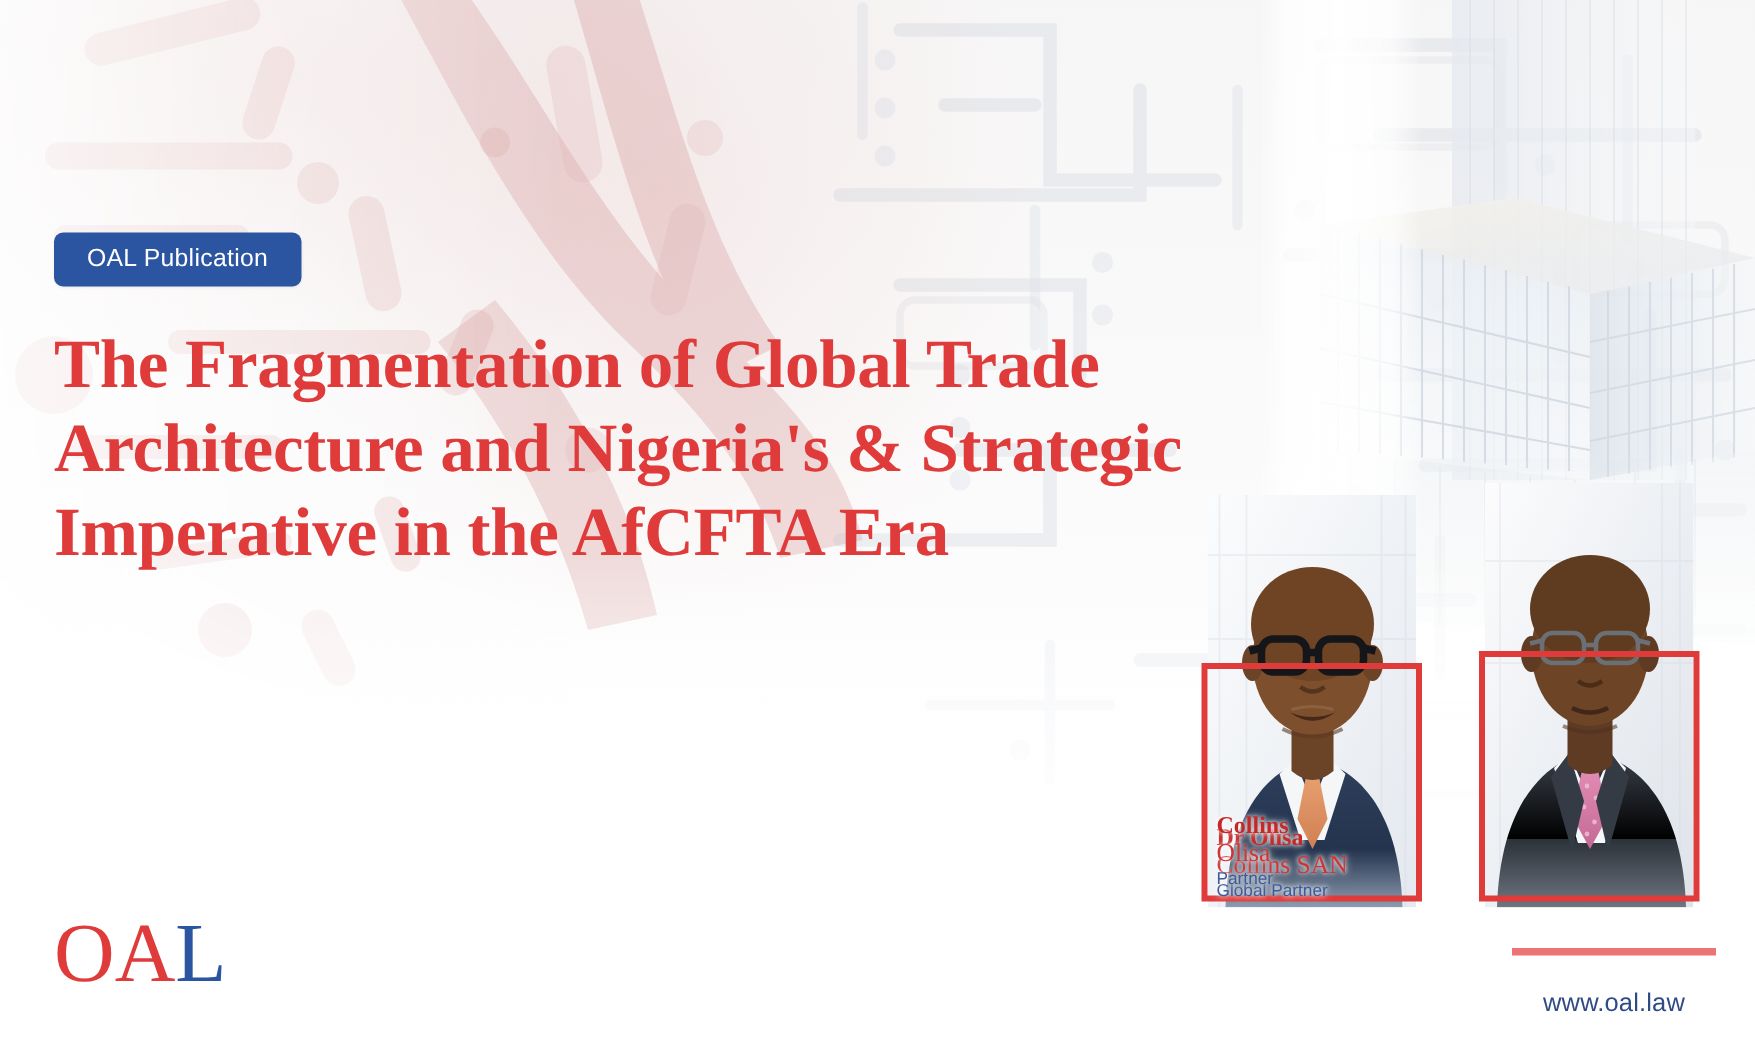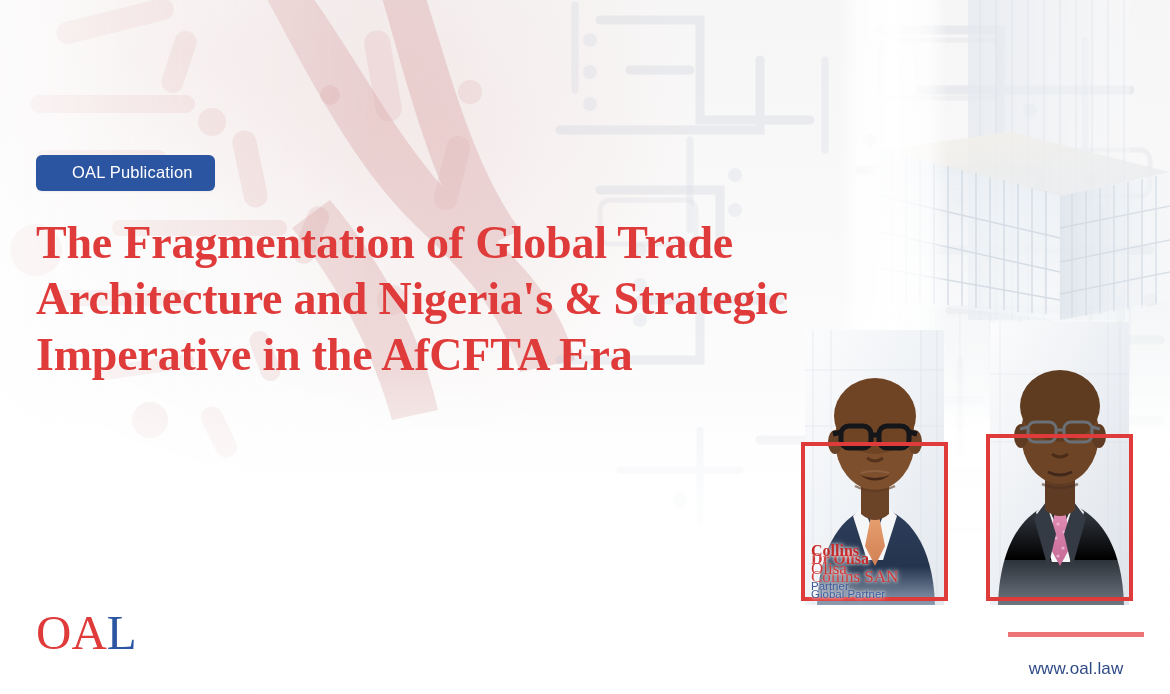--- a/index.html
+++ b/index.html
@@ -58,21 +58,21 @@
   }
 
   
   .badge {
     position: absolute;
     left: 36px;
     top: 155px;
     background: #2B55A0;
     color: #ffffff;
     border-radius: 6px;
-    padding: 9px 22px 10px 36px;
+    padding: 9px 22px 10px 22px;
     font-size: 16.5px;
     letter-spacing: 0.2px;
     line-height: 1;
     font-family: "Liberation Sans", sans-serif;
     box-shadow: 0 1px 2px rgba(0,0,0,0.06);
   }
 
   
   .headline {
     position: absolute;
@@ -148,21 +148,21 @@
     margin-top: 1px;
     text-shadow: 0 0 3px rgba(255,255,255,0.95), 0 0 6px rgba(255,255,255,0.85);
   }
 
   
   .logo {
     position: absolute;
     left: 36px;
     top: 608px;
     font-family: "Liberation Serif", serif;
-    font-size: 49px;
+    font-size: 56px;
     line-height: 1;
     letter-spacing: 0px;
   }
   .logo .oa { color: #E03B3B; }
   .logo .l  { color: #2B55A0; }
 
   
   .footer-url {
     position: absolute;
     right: 26px;

